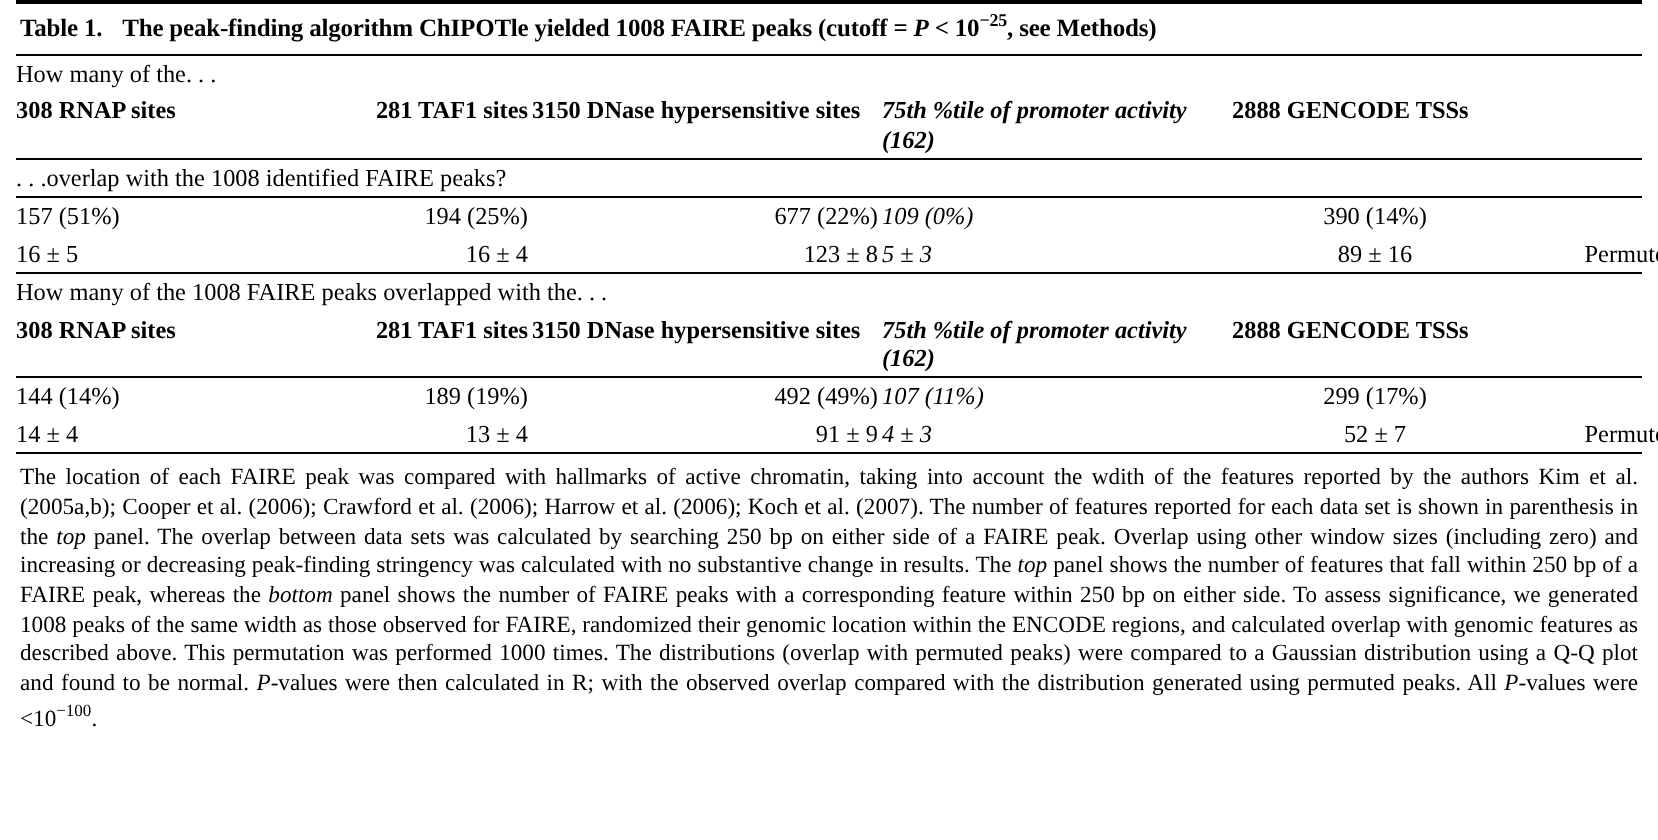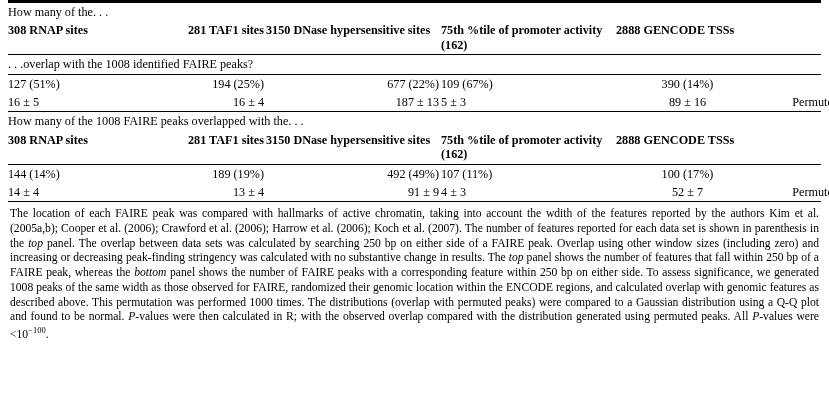--- a/index.html
+++ b/index.html
@@ -73,21 +73,21 @@
     padding-top: 4px;
     padding-bottom: 0px;
   }
   .datarow2 td {
     padding-top: 1px;
     padding-bottom: 4px;
   }
   .c1 { width: 130px; }
   .c2 { width: 128px; text-align: right; padding-left: 8px; }
   .c3 { width: 175px; padding-left: 8px; margin-left: 48px; }
-  .c4 { width: 175px; padding-left: 16px; }
+  .c4 { width: 175px; padding-left: 16px; font-style: italic; }
   .c5 { width: 145px; padding-left: 10px; }
   .c6 { width: 80px; text-align: right; padding-right: 2px; }
   .num2 { padding-left: 34px; }
   .num3 { padding-left: 8px; text-align: right; }
   .num4 { padding-left: 44px; }
   .num5 { padding-left: 28px; text-align: center; }
   .permuted {
     vertical-align: bottom;
     font-size: 12.2px;
   }
@@ -100,20 +100,23 @@
   .footnote .ital { font-style: italic; }
   .footnote sup { font-size: 8.5px; vertical-align: super; }
 </style>
 </head>
 <body>
 
 <div class="page">
 
   <div class="rule-thick"></div>
 
+  <div class="caption">
+    <span class="tbl-num">Table 1.</span><span>The peak-finding algorithm ChIPOTle yielded 1008 FAIRE peaks (cutoff = </span><span class="ital">P</span><span> &lt; 10</span><sup>−25</sup><span>, see Methods)</span>
+  </div>
 
   <div class="rule-thin"></div>
 
   <table class="main">
     <colgroup>
       <col class="c1">
         <col class="c2">
         <col class="c3">
         <col class="c4">
         <col class="c5">
@@ -158,31 +161,31 @@
     <colgroup>
       <col class="c1">
         <col class="c2">
         <col class="c3">
         <col class="c4">
         <col class="c5">
         <col class="c6">
     </colgroup>
     <tbody>
       <tr class="datarow">
-        <td>127 (51%)</td>
+        <td>157 (51%)</td>
         <td class="c2 num2">194 (25%)</td>
         <td class="c3 num3">677 (22%)</td>
-        <td class="c4 num4">109 (67%)</td>
+        <td class="c4 num4">109 (0%)</td>
         <td class="c5 num5">390 (14%)</td>
         <td class="c6"></td>
       </tr>
       <tr class="datarow2">
         <td>16 ± 5</td>
         <td class="c2 num2">16 ± 4</td>
-        <td class="c3 num3">187 ± 13</td>
+        <td class="c3 num3">123 ± 8</td>
         <td class="c4 num4">5 ± 3</td>
         <td class="c5 num5">89 ± 16</td>
         <td class="c6 permuted">Permuted</td>
       </tr>
     </tbody>
   </table>
 
   <div class="rule-thin"></div>
 
   <table class="main">
@@ -219,21 +222,21 @@
         <col class="c4">
         <col class="c5">
         <col class="c6">
     </colgroup>
     <tbody>
       <tr class="datarow">
         <td>144 (14%)</td>
         <td class="c2 num2">189 (19%)</td>
         <td class="c3 num3">492 (49%)</td>
         <td class="c4 num4">107 (11%)</td>
-        <td class="c5 num5">100 (17%)</td>
+        <td class="c5 num5">299 (17%)</td>
         <td class="c6"></td>
       </tr>
       <tr class="datarow2">
         <td>14 ± 4</td>
         <td class="c2 num2">13 ± 4</td>
         <td class="c3 num3">91 ± 9</td>
         <td class="c4 num4">4 ± 3</td>
         <td class="c5 num5">52 ± 7</td>
         <td class="c6 permuted">Permuted</td>
       </tr>

